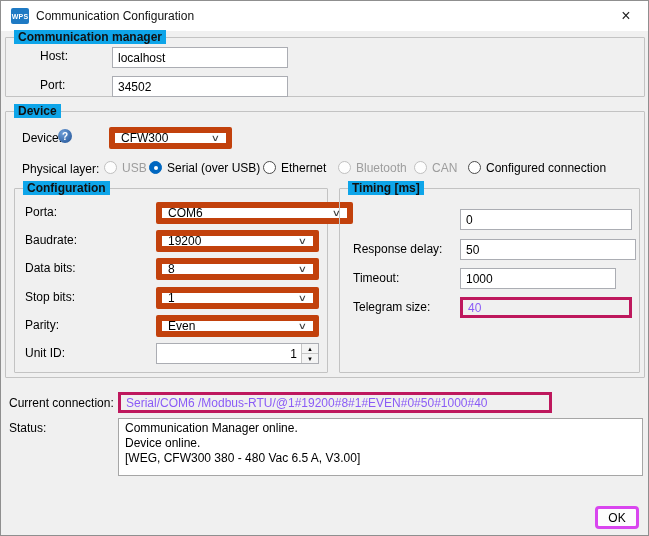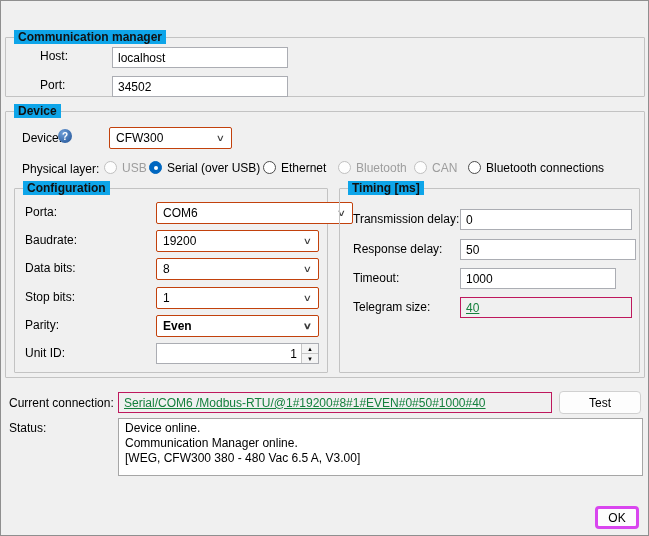--- a/index.html
+++ b/index.html
@@ -30,24 +30,24 @@
     position:absolute; top:-8px; left:8px; background:#0ea5e9;
     padding:0 4px; font-weight:bold; color:#111; white-space:nowrap;
   }
   .lbl { position:absolute; white-space:nowrap; color:#000; }
   .lbl.dim { color:#9d9d9d; }
   
   .tin {
     position:absolute; height:21px; background:#fff; border:1px solid #abadb3;
     font:12px "Liberation Sans", sans-serif; padding:0 5px; color:#000; outline:none;
   }
-  .tin.ro { background:#f0f0f0; border:1px solid #be185d; color:#15803d;text-decoration:underline; }
+  .tin.ro { background:#f0f0f0; border:3px solid #be185d; color:#8b5cf6; }
   
   .combo {
-    position:absolute; height:22px; background:#fff; border:1px solid #c2410c;
+    position:absolute; height:22px; background:#fff; border:6px solid #c2410c;
     border-radius:2px; display:flex; align-items:center; justify-content:space-between;
     padding:0 7px 0 6px; cursor:default;
   }
   .combo .chev { font-size:9px; color:#3c3c3c; transform:scaleX(1.4); }
   
   .radio-item { position:absolute; height:15px; display:flex; align-items:center; gap:5px; }
   .radio { width:13px; height:13px; border-radius:50%; position:relative; flex:0 0 13px; }
   .radio.on { background:#0067c0; border:1px solid #0067c0; }
   .radio.on::after { content:""; position:absolute; left:3.5px; top:3.5px; width:4px; height:4px; border-radius:50%; background:#fff; }
   .radio.off { background:#fff; border:1px solid #4c4c4c; }
@@ -83,20 +83,25 @@
     position:absolute; background:#fff; border:1px solid #a6a6a6;
     padding:2px 6px; line-height:15px; overflow:hidden;
   }
   .status-box span { display:block; }
 </style>
 </head>
 <body>
 
 <div class="window">
 
+  <div class="titlebar">
+    <div class="app-icon">WPS</div>
+    <div class="title-text">Communication Configuration</div>
+    <div class="close-btn">×</div>
+  </div>
 
   <div class="group" style="left:4px; top:36px; width:640px; height:60px;">
     <span class="group-title">Communication manager</span>
     <span class="lbl" style="left:34px; top:11px;">Host:</span>
     <input class="tin" style="left: 106px; top: 9px; width: 176px;" value="localhost">
     <span class="lbl" style="left:34px; top:40px;">Port:</span>
     <input class="tin" style="left: 106px; top: 38px; width: 176px;" value="34502">
   </div>
 
   <div class="group" style="left:4px; top:110px; width:640px; height:267px;">
@@ -126,21 +131,21 @@
     <div class="radio-item" style="left:332px; top:48px;">
       <span class="radio dis"></span>
       <span class="lbl dim" style="position:static;">Bluetooth</span>
     </div>
     <div class="radio-item" style="left:408px; top:48px;">
       <span class="radio dis"></span>
       <span class="lbl dim" style="position:static;">CAN</span>
     </div>
     <div class="radio-item" style="left:462px; top:48px;">
       <span class="radio off"></span>
-      <span class="lbl" style="position:static;">Bluetooth connections</span>
+      <span class="lbl" style="position:static;">Configured connection</span>
     </div>
 
     <div class="group" style="left:8px; top:76px; width:314px; height:185px;">
       <span class="group-title">Configuration</span>
 
       <span class="lbl" style="left:10px; top:16px;">Porta:</span>
       <div class="combo" style="left:141px; top:13px; width:197px;">
         <span>COM6</span>
         <span class="chev">∨</span>
       </div>
@@ -157,58 +162,56 @@
         <span class="chev">∨</span>
       </div>
 
       <span class="lbl" style="left:10px; top:101px;">Stop bits:</span>
       <div class="combo" style="left:141px; top:98px; width:163px;">
         <span>1</span>
         <span class="chev">∨</span>
       </div>
 
       <span class="lbl" style="left:10px; top:129px;">Parity:</span>
-      <div class="combo" style="left:141px; top:126px; width:163px;font-weight:bold;">
+      <div class="combo" style="left:141px; top:126px; width:163px;">
         <span>Even</span>
         <span class="chev">∨</span>
       </div>
 
       <span class="lbl" style="left:10px; top:157px;">Unit ID:</span>
       <div class="spin" style="left:141px; top:154px; width:163px;">
         <input value="1" style="">
         <div class="spin-btns">
           <div>▲</div>
           <div>▼</div>
         </div>
       </div>
     </div>
 
     <div class="group" style="left:333px; top:76px; width:301px; height:185px;">
       <span class="group-title">Timing [ms]</span>
 
-      <span class="lbl" style="left:13px; top:23px;">Transmission delay:</span>
       <input class="tin" style="left: 120px; top: 20px; width: 172px;" value="0">
 
       <span class="lbl" style="left:13px; top:53px;">Response delay:</span>
       <input class="tin" style="left: 120px; top: 50px; width: 176px;" value="50">
 
       <span class="lbl" style="left:13px; top:82px;">Timeout:</span>
       <input class="tin" style="left: 120px; top: 79px; width: 156px;" value="1000">
 
       <span class="lbl" style="left:13px; top:111px;">Telegram size:</span>
       <input class="tin ro" style="left: 120px; top: 108px; width: 172px;" readonly="" value="40">
     </div>
   </div>
 
   <span class="lbl" style="left:8px; top:395px;">Current connection:</span>
   <input class="tin ro" style="left: 117px; top: 391px; width: 434px;" readonly="" value="Serial/COM6 /Modbus-RTU/@1#19200#8#1#EVEN#0#50#1000#40">
-  <div class="btn" style="left:558px; top:390px; width:82px; height:23px;">Test</div>
 
   <span class="lbl" style="left:8px; top:420px;">Status:</span>
   <div class="status-box" style="left:117px; top:417px; width:525px; height:58px;">
+    <span>Communication Manager online.</span>
     <span>Device online.</span>
-    <span>Communication Manager online.</span>
     <span>[WEG, CFW300 380 - 480 Vac 6.5 A, V3.00]</span>
   </div>
 
   <div class="btn default" style="left:594px; top:505px; width:44px; height:23px;">OK</div>
 
 </div>
 
 </body></html>

